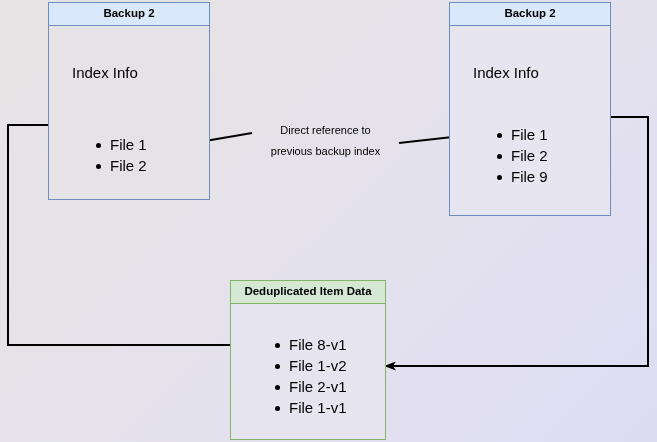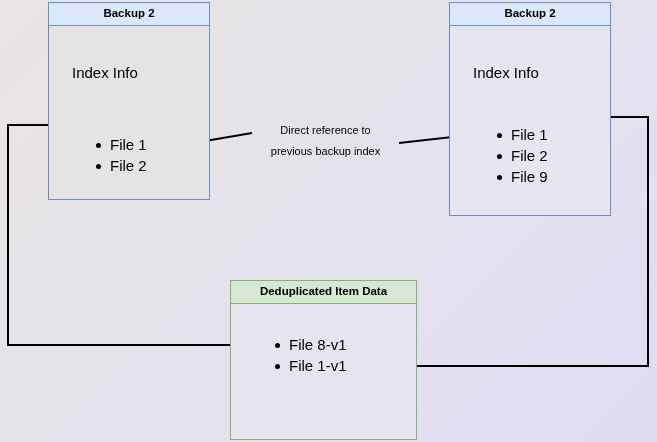--- a/index.html
+++ b/index.html
@@ -92,21 +92,21 @@
   }
   #box-backup-2 > .node-header {
     background: #dae8fc;
     border-bottom-color: #6c8ebf;
   }
   #box-backup-2 .node-subtitle { left: 23px; top: 38px; }
   #box-backup-2 ul.items { left: 45px; top: 98px; }
 
   
   #box-dedup {
-    left: 230px; top: 280px; width: 187px; height: 160px;
+    left: 230px; top: 280px; width: 156px; height: 160px;
     border-color: #82b366;
     background: #e6e4ef;
   }
   #box-dedup > .node-header {
     background: #d5e8d4;
     border-bottom-color: #82b366;
   }
   #box-dedup ul.items { left: 42px; top: 30px; }
 
   .annotation {
@@ -169,20 +169,22 @@
         <li>File 9</li>
       </ul>
     </div>
   </div>
 
   <div class="node" id="box-dedup">
     <div class="node-header">Deduplicated Item Data</div>
     <div class="node-body">
       <ul class="items">
         <li>File 8-v1</li>
+        <li>File 1-v2</li>
+        <li>File 2-v1</li>
         <li>File 1-v1</li>
       </ul>
     </div>
   </div>
 
   <div class="annotation" id="annotation-direct-reference">Direct reference to
 previous backup index</div>
 
 </div>
 

